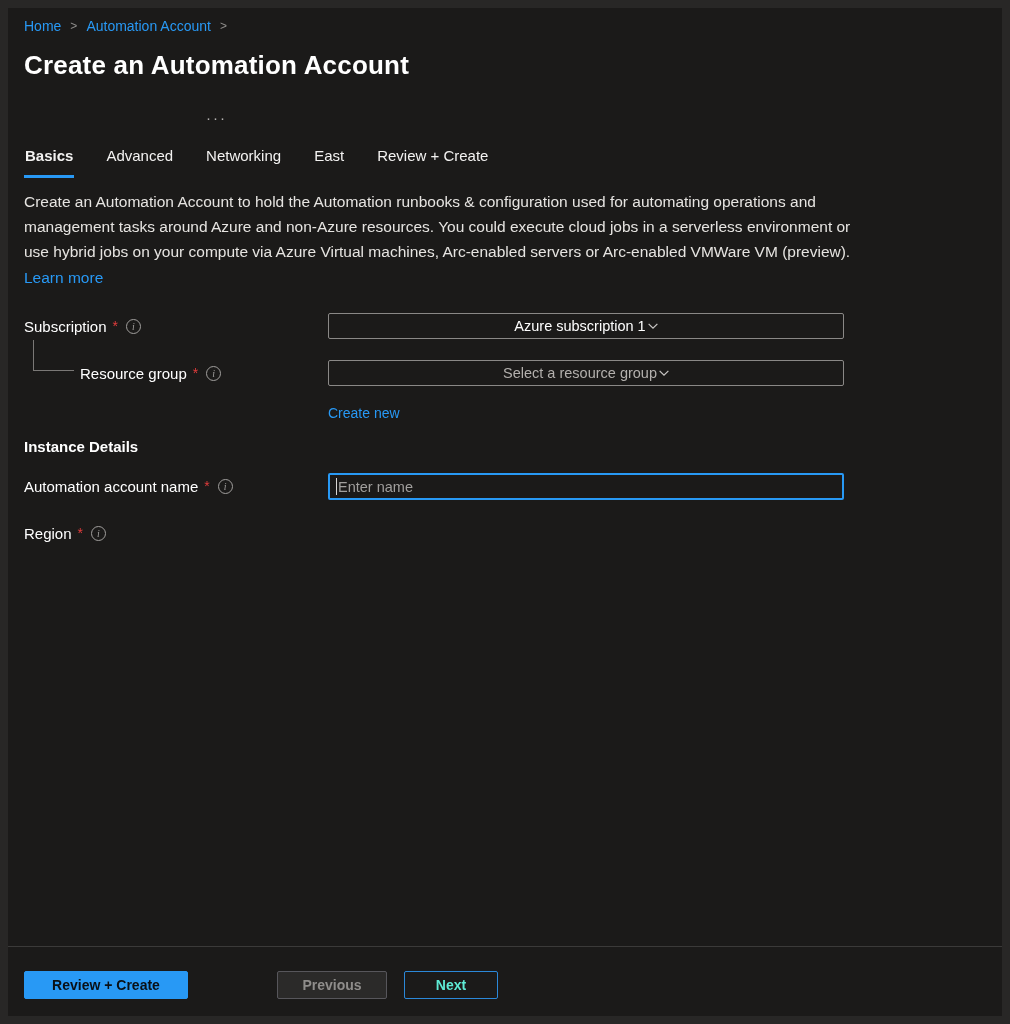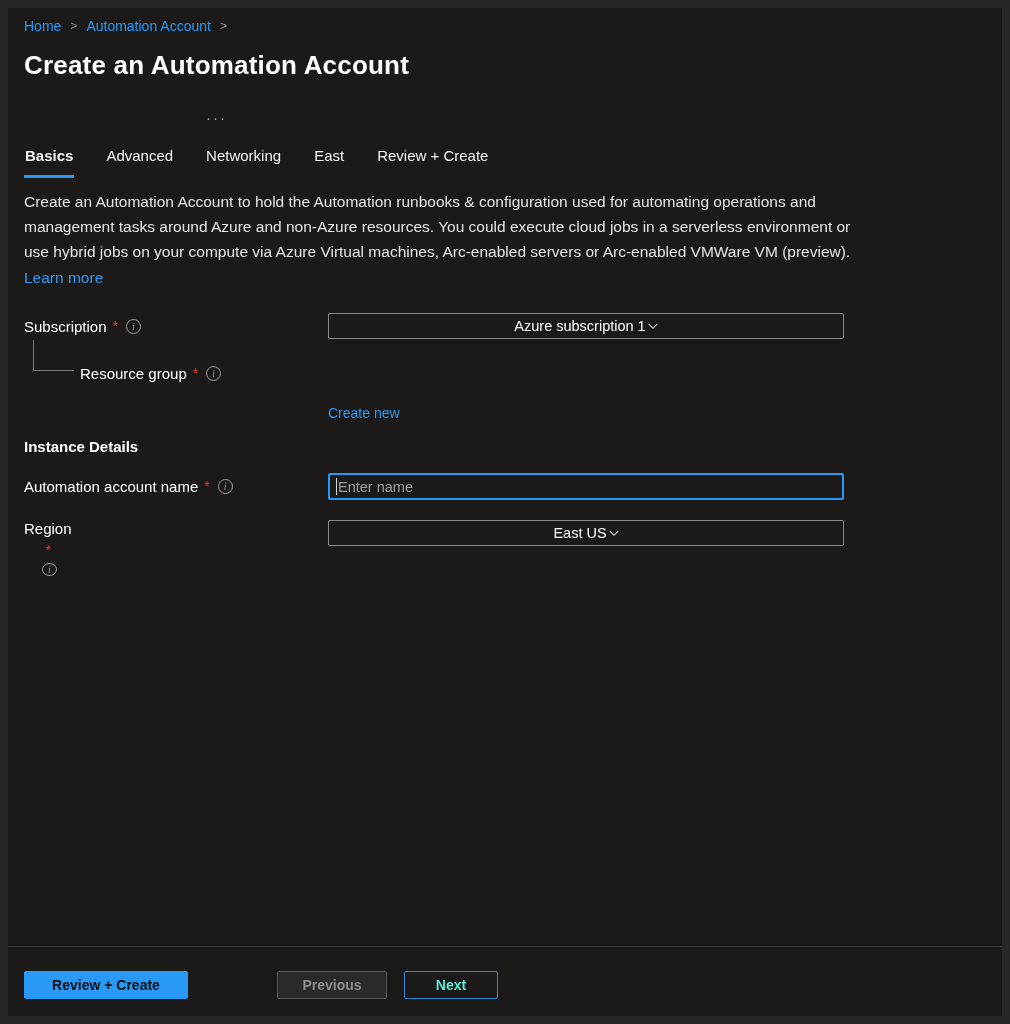--- a/index.html
+++ b/index.html
@@ -143,44 +143,44 @@
           </svg>
       </div>
 
       <div class="connector"></div>
 
       <div class="field-label" style="left:56px; top:47px;">
         <span>Resource group</span>
         <span class="req">*</span>
         <span class="info-icon">i</span>
       </div>
+      <div class="combo" style="top:47px;">
+        <span class="combo-text placeholder">Select a resource group</span>
+        <svg class="chevron" viewBox="0 0 16 16">
+            <polyline points="3,5.5 8,10.5 13,5.5" fill="none" stroke="#c8c6c4" stroke-width="1.4"></polyline>
+          </svg>
+      </div>
       <span class="create-new link">Create new</span>
 
       <div class="section-heading">Instance Details</div>
 
       <div class="field-label" style="left:0; top:160px;">
         <span>Automation account name</span>
         <span class="req">*</span>
         <span class="info-icon">i</span>
       </div>
       <div class="input-wrap">
         <input class="text-input" type="text" placeholder="Enter name" style="">
         <div class="caret"></div>
       </div>
 
-      <div class="field-label" style="left:0; top:207px;flex-direction:column;">
+      <div class="field-label" style="left:0; top:207px;">
         <span>Region</span>
         <span class="req">*</span>
         <span class="info-icon">i</span>
-      </div>
-      <div class="combo" style="top:207px;">
-        <span class="combo-text">East US</span>
-        <svg class="chevron" viewBox="0 0 16 16">
-            <polyline points="3,5.5 8,10.5 13,5.5" fill="none" stroke="#c8c6c4" stroke-width="1.4"></polyline>
-          </svg>
       </div>
     </div>
 
     <div class="footer">
       <div class="btn btn-primary">Review + Create</div>
       <div class="btn btn-disabled">Previous</div>
       <div class="btn btn-outline">Next</div>
     </div>
 
   </div>

